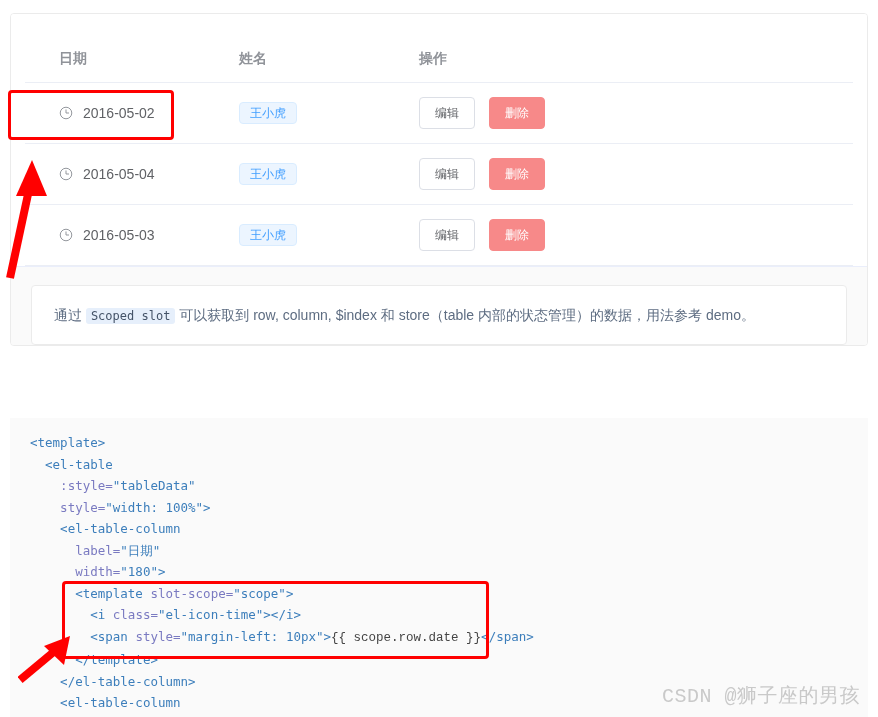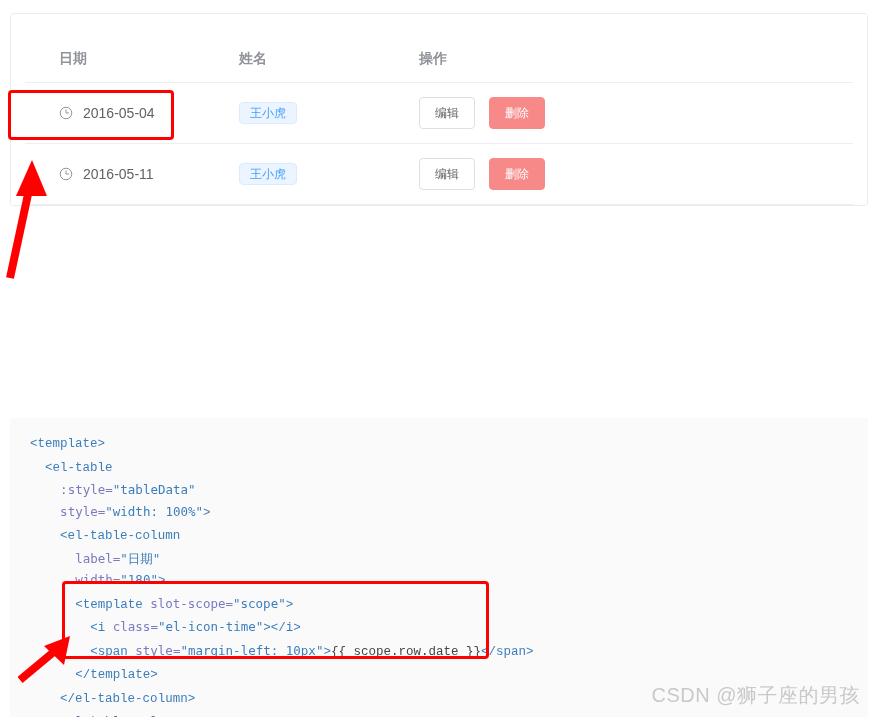--- a/index.html
+++ b/index.html
@@ -160,21 +160,21 @@
   }
   pre.code {
     margin: 0;
     padding: 0 20px;
     font-family: "DejaVu Sans Mono", monospace;
     font-size: 12.5px;
     line-height: 21.5px;
     color: #5e6d82;
     white-space: pre;
   }
-  .tok-tag  { color: #3c7ebb; font-family: Liberation Mono, monospace; }
+  .tok-tag  { color: #3c7ebb; }
   .tok-attr { color: #7a7ac1; }
   .tok-str  { color: #3c7ebb; }
   .tok-plain{ color: #5e6d82; }
   .tok-mus  { color: #444444; font-family: Liberation Mono, monospace; }
 
   
   .hl-box {
     position: absolute;
     border: 3px solid #ff0000;
     border-radius: 4px;
@@ -189,21 +189,21 @@
     pointer-events: none;
   }
 
   
   .watermark {
     position: absolute;
     right: 16px;
     bottom: 8px;
     font-size: 20px;
     color: #c9c9c9;
-    font-family: Liberation Sans, sans-serif;
+    font-family: Liberation Mono, monospace;
     letter-spacing: 0.5px;
     white-space: nowrap;
   }
 </style>
 </head>
 <body>
 
 <div id="page">
 
   <div class="demo-card">
@@ -211,20 +211,40 @@
       <table class="el-table">
         <thead>
           <tr>
             <th class="col-date">日期</th>
             <th class="col-name">姓名</th>
             <th class="col-action">操作</th>
           </tr>
         </thead>
         <tbody>
 
+          <tr>
+            <td class="col-date">
+              <span class="date-cell">
+                <span class="clock-icon">
+                  <svg viewBox="0 0 16 16" width="14" height="14" fill="none" stroke="currentColor" stroke-width="1.1">
+                    <circle cx="8" cy="8" r="6.6"></circle>
+                    <path d="M8 4.4 V8 H11" stroke-linecap="round"></path>
+                  </svg>
+                </span>
+                <span>2016-05-02</span>
+              </span>
+            </td>
+            <td class="col-name">
+              <span class="name-tag">王小虎</span>
+            </td>
+            <td class="col-action">
+              <span class="btn btn-default">编辑</span>
+              <span class="btn btn-danger">删除</span>
+            </td>
+          </tr>
 
           <tr>
             <td class="col-date">
               <span class="date-cell">
                 <span class="clock-icon">
                   <svg viewBox="0 0 16 16" width="14" height="14" fill="none" stroke="currentColor" stroke-width="1.1">
                     <circle cx="8" cy="8" r="6.6"></circle>
                     <path d="M8 4.4 V8 H11" stroke-linecap="round"></path>
                   </svg>
                 </span>
@@ -242,37 +262,44 @@
 
           <tr>
             <td class="col-date">
               <span class="date-cell">
                 <span class="clock-icon">
                   <svg viewBox="0 0 16 16" width="14" height="14" fill="none" stroke="currentColor" stroke-width="1.1">
                     <circle cx="8" cy="8" r="6.6"></circle>
                     <path d="M8 4.4 V8 H11" stroke-linecap="round"></path>
                   </svg>
                 </span>
-                <span>2016-05-11</span>
+                <span>2016-05-03</span>
               </span>
             </td>
             <td class="col-name">
               <span class="name-tag">王小虎</span>
             </td>
             <td class="col-action">
               <span class="btn btn-default">编辑</span>
               <span class="btn btn-danger">删除</span>
             </td>
           </tr>
 
 
         </tbody>
       </table>
     </div>
 
+    <div class="demo-footer">
+      <div class="demo-desc">
+        <span>通过</span>
+        <code class="inline-code">Scoped slot</code>
+        <span>可以获取到 row, column, $index 和 store（table 内部的状态管理）的数据，用法参考 demo。</span>
+      </div>
+    </div>
   </div>
 
   <div class="code-block">
     <pre class="code" id="code-output"><span class="tok-tag">&lt;template&gt;</span>
 <span class="tok-plain">  </span><span class="tok-tag">&lt;el-table</span>
 <span class="tok-plain">    </span><span class="tok-attr">:style=</span><span class="tok-str">"tableData"</span>
 <span class="tok-plain">    </span><span class="tok-attr">style=</span><span class="tok-str">"width: 100%"</span><span class="tok-tag">&gt;</span>
 <span class="tok-plain">    </span><span class="tok-tag">&lt;el-table-column</span>
 <span class="tok-plain">      </span><span class="tok-attr">label=</span><span class="tok-str">"日期"</span>
 <span class="tok-plain">      </span><span class="tok-attr">width=</span><span class="tok-str">"180"</span><span class="tok-tag">&gt;</span>

